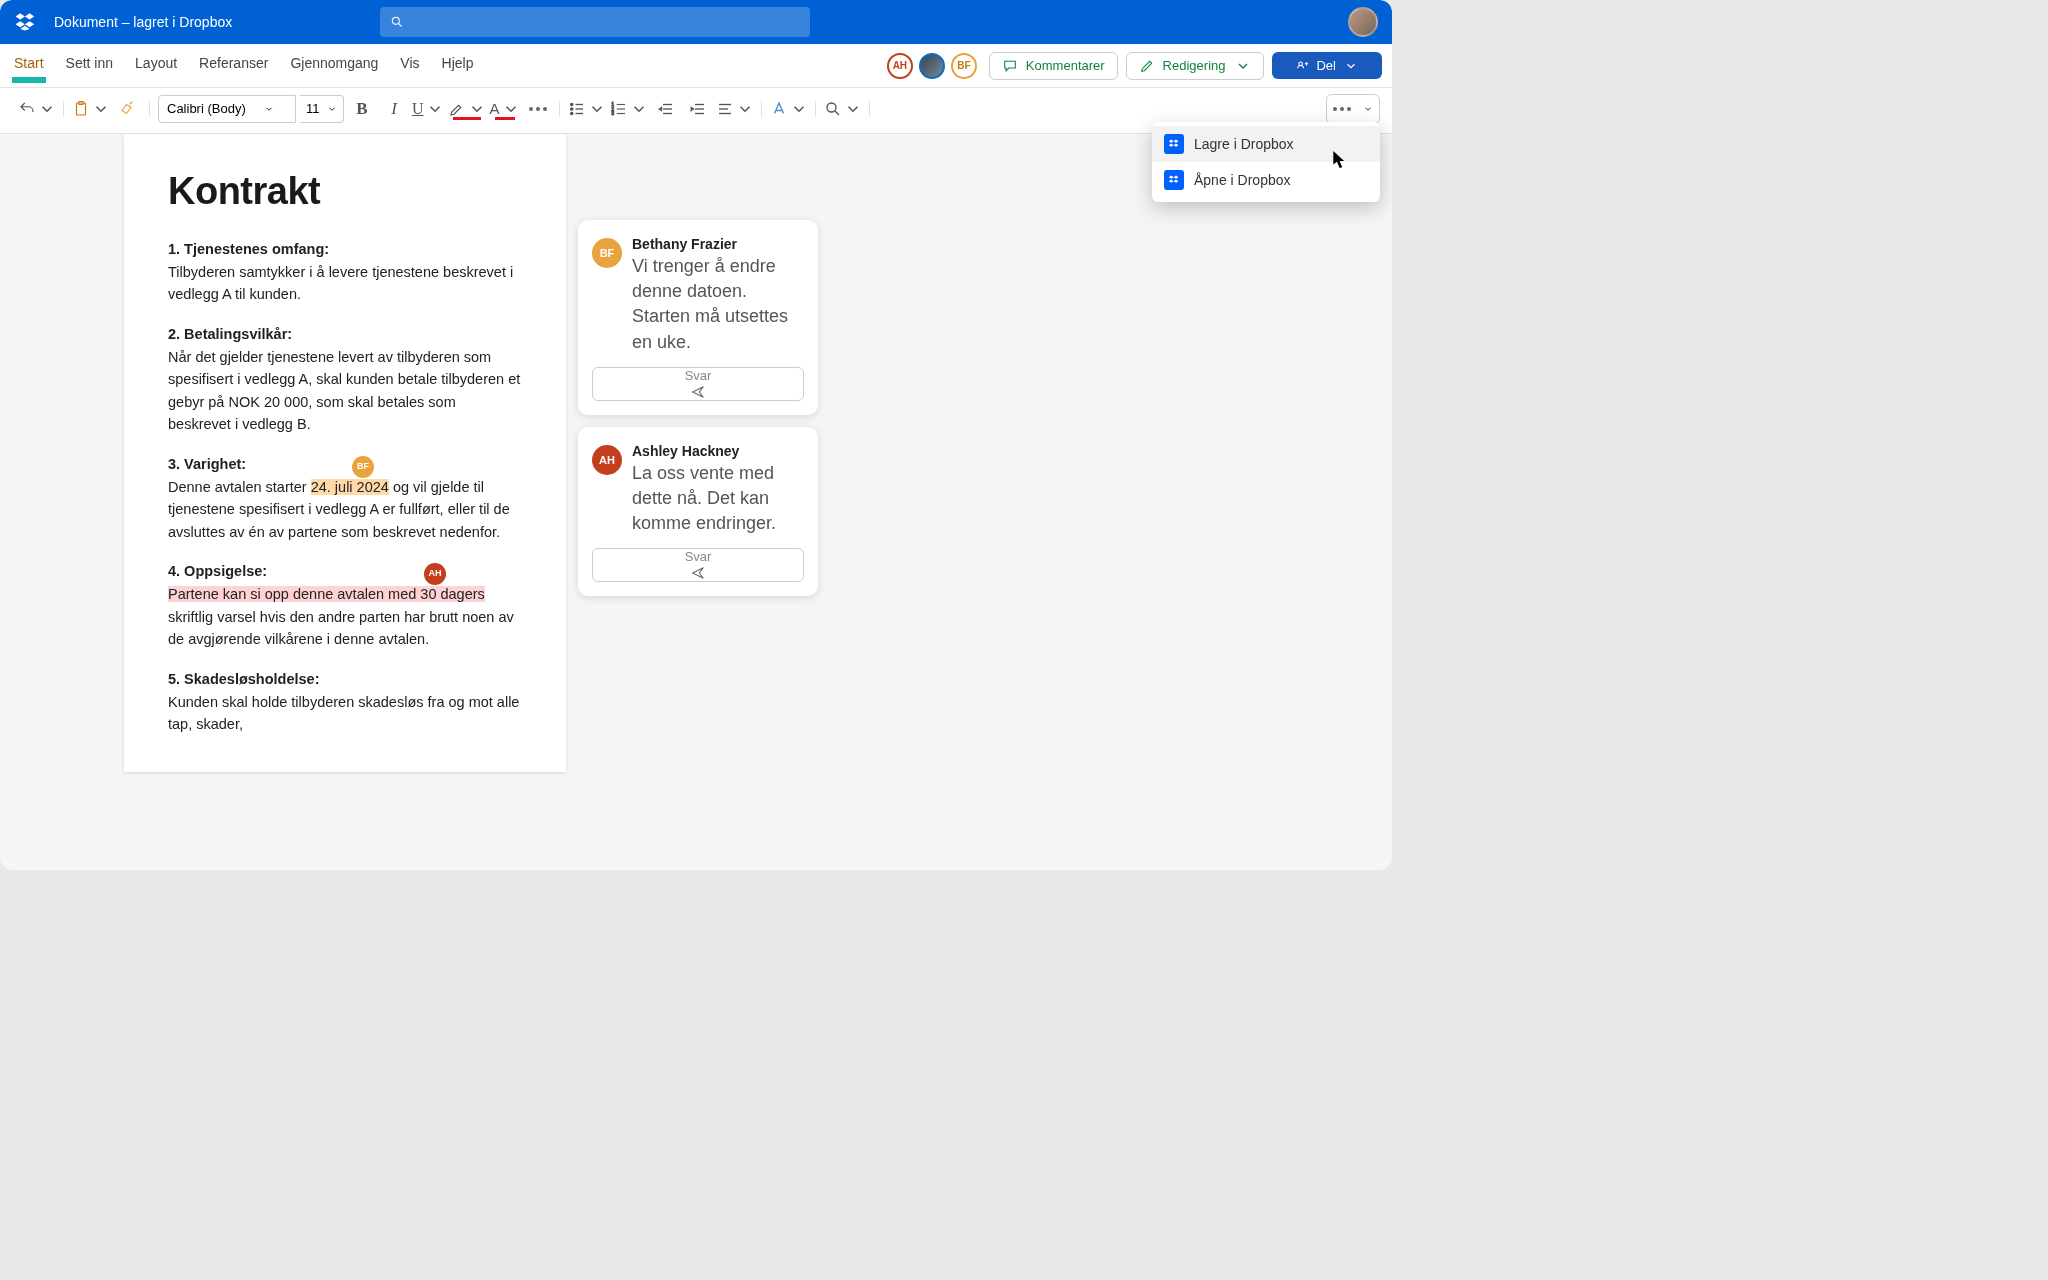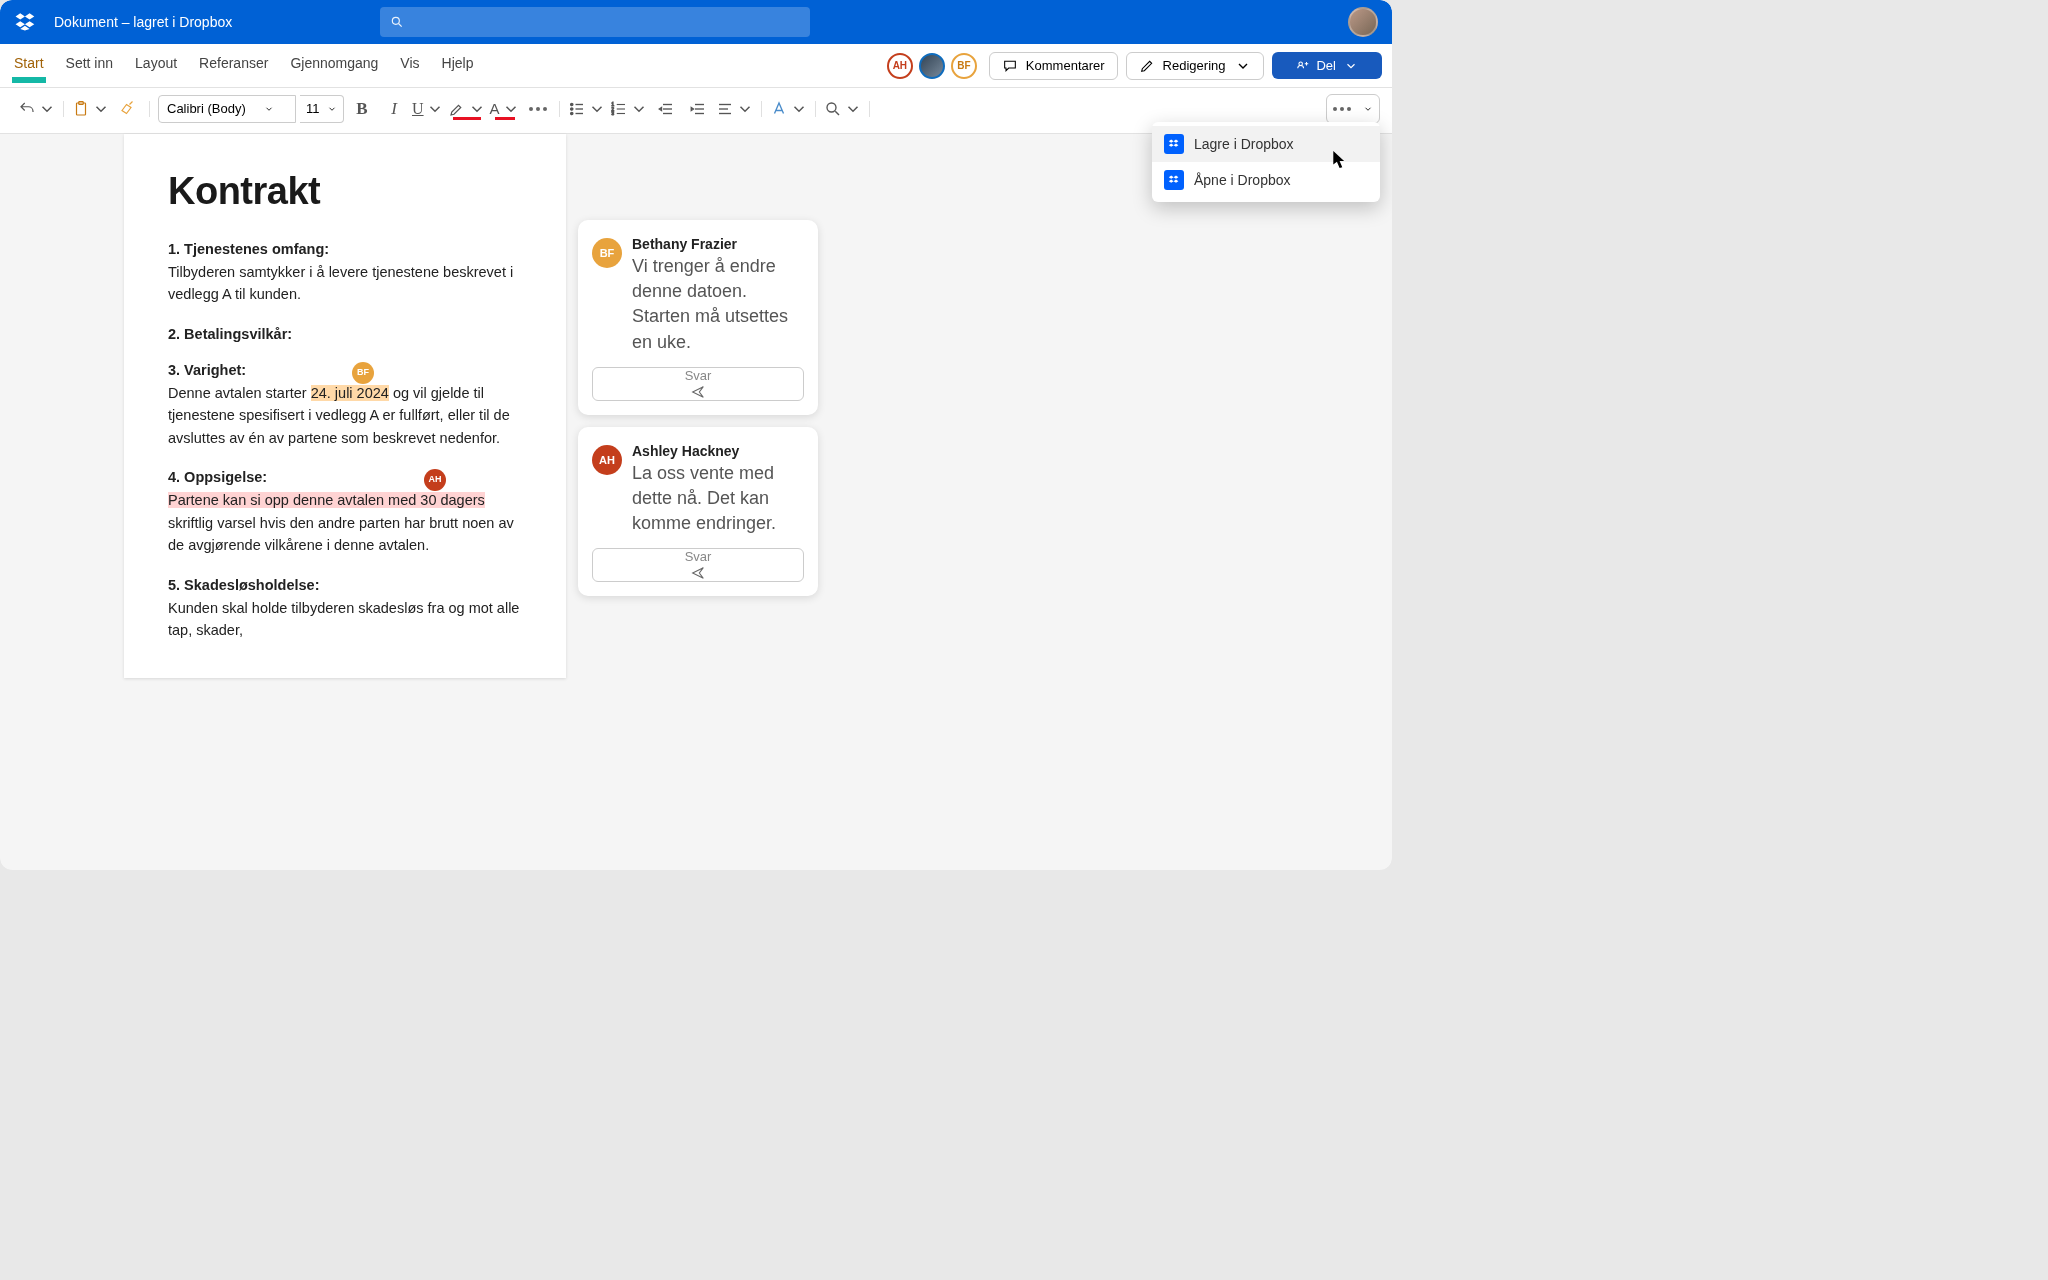--- a/index.html
+++ b/index.html
@@ -20,21 +20,21 @@
   .ribbon-row { height: 44px; background:#fff; display:flex; align-items:center; padding:0 10px; border-bottom:1px solid #e2e2e2; }
   .tabs { display:flex; gap: 18px; padding-left:2px; }
   .tab { font-size:14px; color:#444; cursor:pointer; padding: 6px 2px; }
   .tab.active { color:#a16207; border-bottom:6px solid #14b8a6; font-weight:400; }
   .ribbon-spacer { flex:1; }
   .presence { display:flex; gap:6px; margin-right:12px; }
   .pres-circ { width:26px; height:26px; border-radius:50%; display:flex; align-items:center; justify-content:center; font-size:10px; font-weight:600; }
   .pres-ah { border:2px solid #c43e1c; color:#c43e1c; background:#fff; }
   .pres-photo { border:2px solid #0f6cbd; background:linear-gradient(135deg,#345,#789); }
   .pres-bf { border:2px solid #e8a33d; color:#c87a12; background:#fff; }
-  .pill { display:flex; align-items:center; gap:8px; border:1px solid #ccc; border-radius:6px; padding:5px 12px; font-size:13px; color:#000000; cursor:pointer; background:#fff; }
+  .pill { display:flex; align-items:center; gap:8px; border:1px solid #ccc; border-radius:6px; padding:5px 12px; font-size:13px; color:#15803d; cursor:pointer; background:#fff; }
   .pill svg { width:16px; height:16px; }
   .pill.edit { margin-left:8px; }
   .share-btn { display:flex; align-items:center; gap:6px; background:#185abd; color:#fff; border-radius:6px; padding:6px 24px; font-size:13px; margin-left:8px; cursor:pointer; }
   .share-btn svg { width:14px; height:14px; }
 
   
   .toolbar { height: 46px; background:#fff; display:flex; align-items:center; padding:4px 12px 8px; gap:4px; border-bottom:1px solid #e2e2e2; }
   .tool-group { display:flex; align-items:center; gap:4px; padding:0 6px; position:relative; }
   .tool-group:not(:last-child)::after { content:""; position:absolute; right:-2px; top:6px; bottom:6px; width:1px; background:#e0e0e0; }
   .tool-btn { min-width:28px; height:28px; display:flex; align-items:center; justify-content:center; border-radius:4px; cursor:pointer; color:#555; position:relative; }
@@ -315,20 +315,21 @@
     </div>
   </div>
 
   <div class="canvas">
     <div class="doc-h1">Kontrakt</div>
 
     <div class="sec-title">1. Tjenestenes omfang:</div>
     <div class="body-p">Tilbyderen samtykker i å levere tjenestene beskrevet i vedlegg A til kunden.</div>
 
     <div class="sec-title">2. Betalingsvilkår:</div>
+    <div class="body-p">Når det gjelder tjenestene levert av tilbyderen som spesifisert i vedlegg A, skal kunden betale tilbyderen et gebyr på NOK 20 000, som skal betales som beskrevet i vedlegg B.</div>
 
     <div class="sec-title">3. Varighet:</div>
     <div class="body-p" style="position:relative">
       <span>Denne avtalen starter </span><span class="hl-orange">24. juli 2024</span><span> og vil gjelde til tjenestene spesifisert i vedlegg A er fullført, eller til de avsluttes av én av partene som beskrevet nedenfor.</span>
       <span class="anno-circ anno-bf" style="top:-20px; left:184px">BF</span>
     </div>
 
     <div class="sec-title">4. Oppsigelse:</div>
     <div class="body-p" style="position:relative">
       <span class="hl-red">Partene kan si opp denne avtalen med 30 dagers</span><span> skriftlig varsel hvis den andre parten har brutt noen av de avgjørende vilkårene i denne avtalen.</span>

